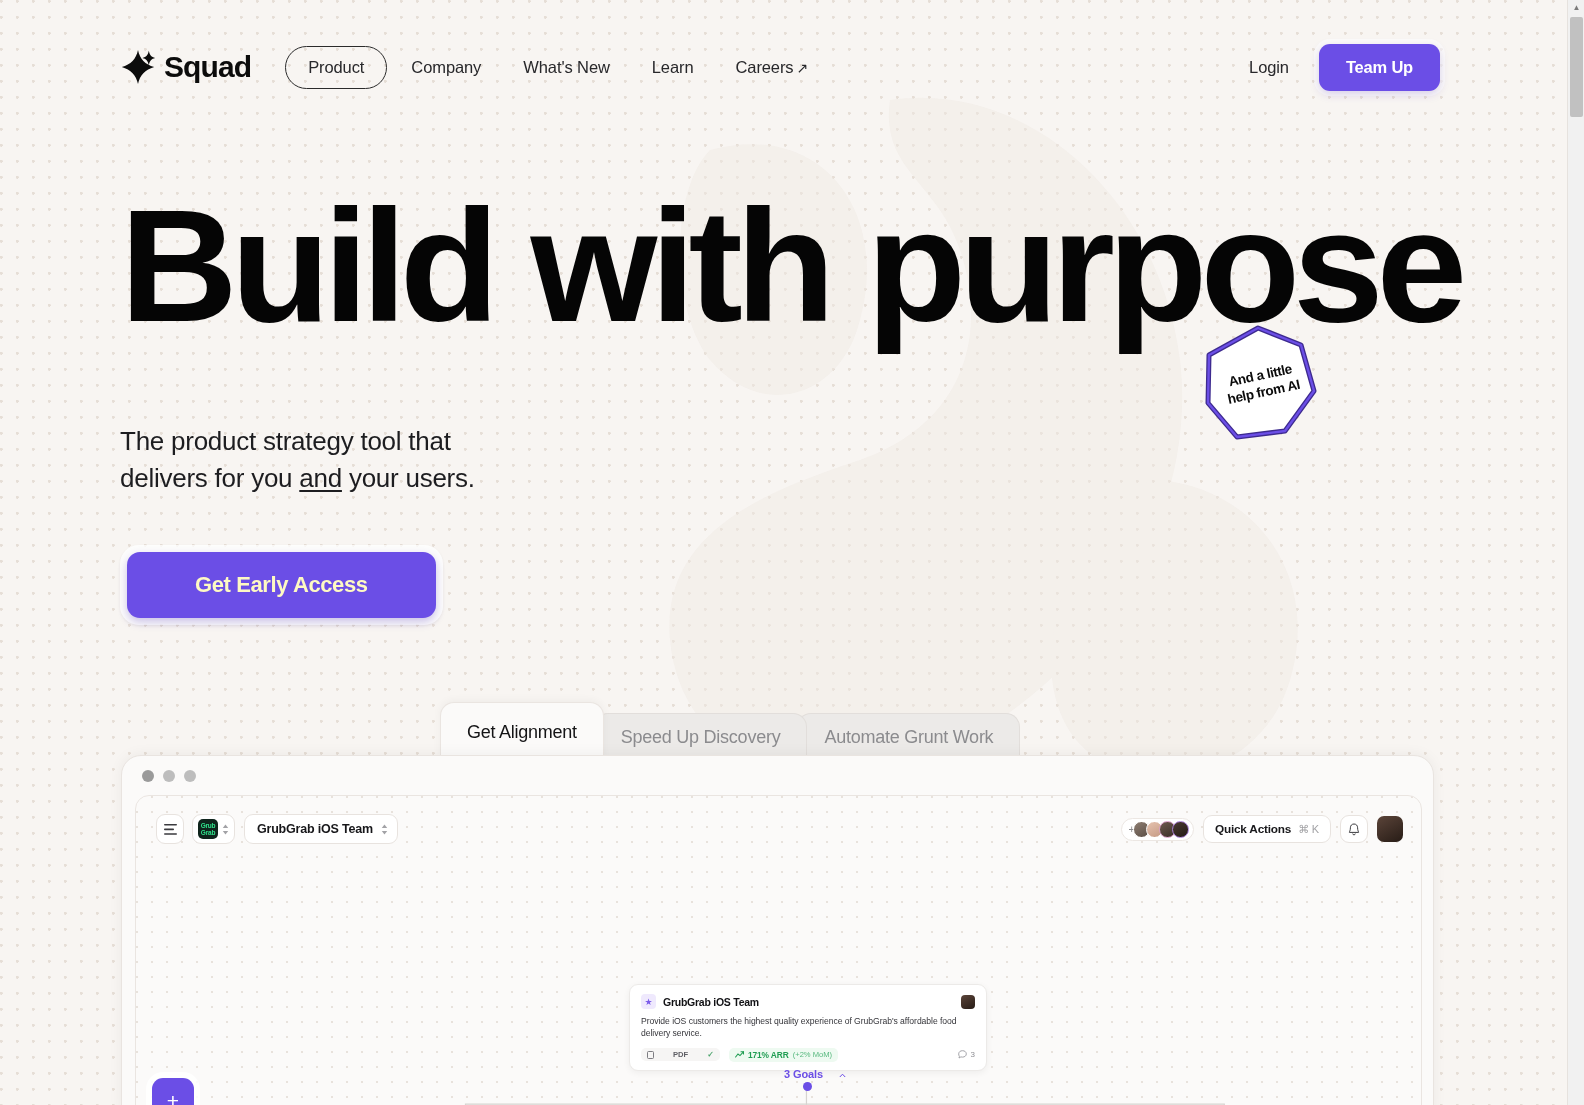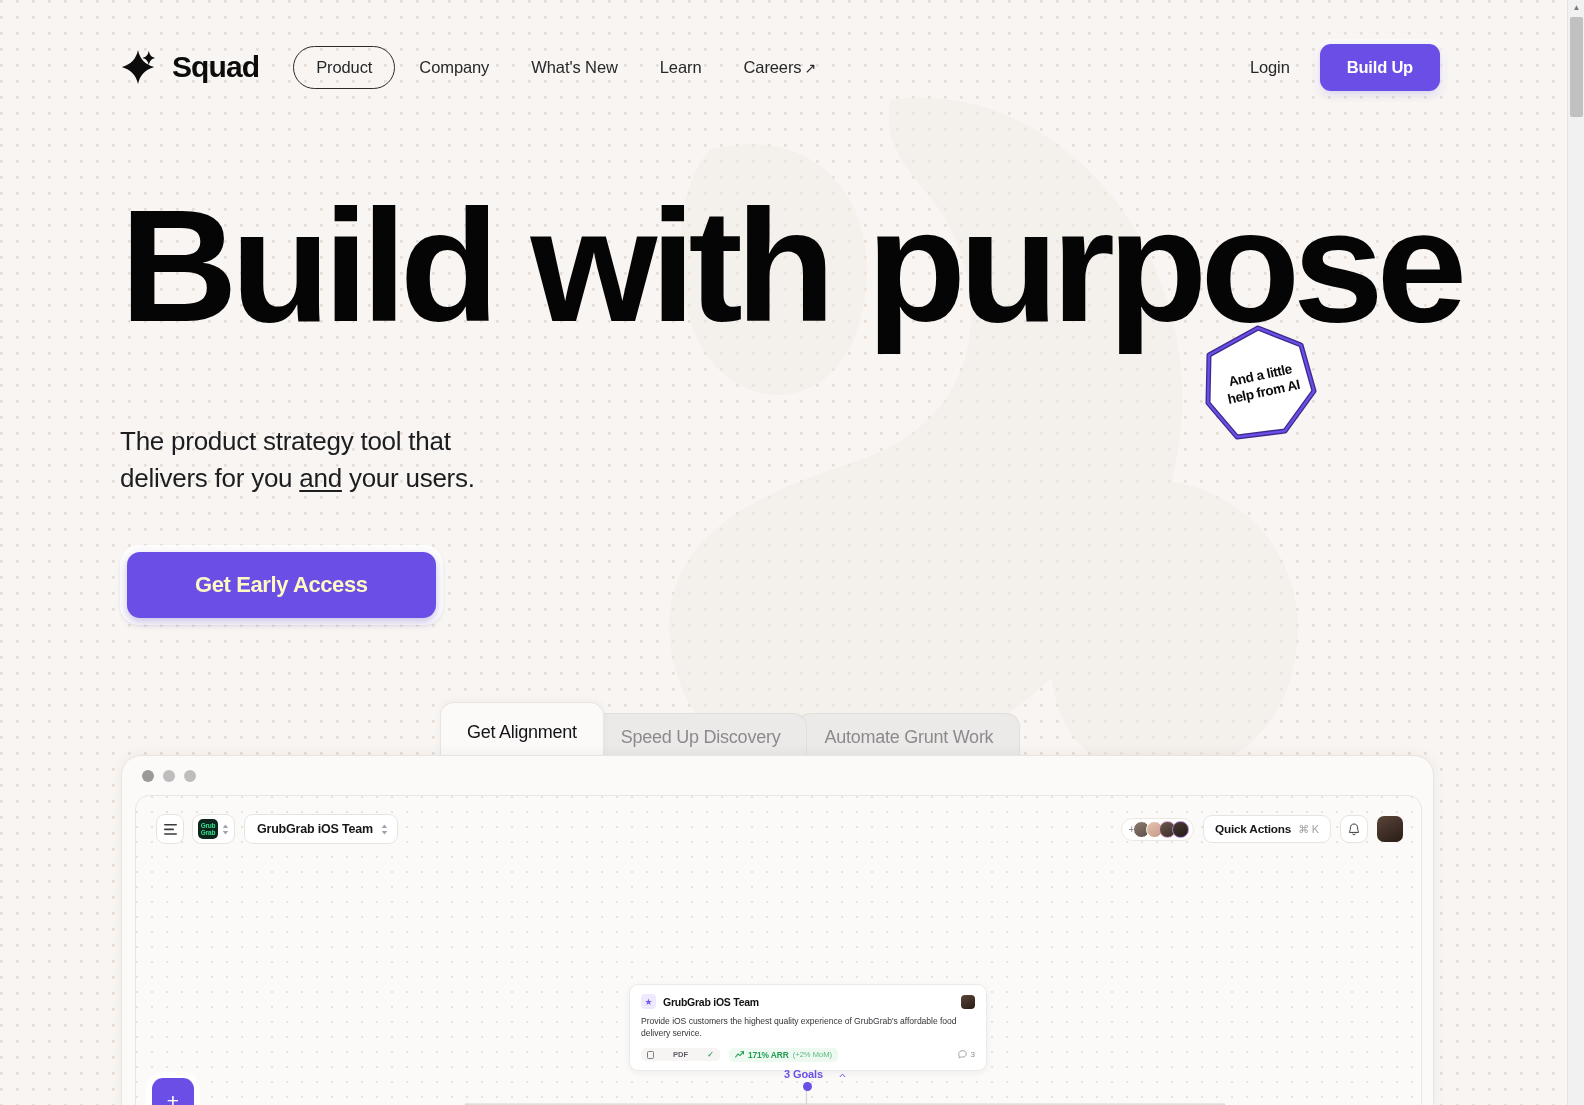--- a/index.html
+++ b/index.html
@@ -46,21 +46,21 @@
     left: 0; top: 0;
     width: 1560px;
     height: 134px;
     display: flex;
     align-items: center;
     padding: 0 120px 0 120px;
   }
   .brand {
     display: flex;
     align-items: center;
-    gap: 16px;
+    gap: 8px;
     margin-right: 34px;
   }
   .brand-mark { width: 36px; height: 36px; display: block; flex: none; }
   .brand-name {
     font-size: 30px;
     font-weight: 700;
     letter-spacing: -0.9px;
     color: #0c0c0c;
   }
   .nav-links {
@@ -497,21 +497,21 @@
     <div class="nav-links">
       <a class="nav-link pill">Product</a>
       <a class="nav-link">Company</a>
       <a class="nav-link">What's New</a>
       <a class="nav-link">Learn</a>
       <a class="nav-link"><span>Careers</span><span class="ext">↗</span></a>
     </div>
 
     <div class="nav-right">
       <a class="login-link">Login</a>
-      <button class="signup-btn">Build Up</button>
+      <button class="signup-btn">Team Up</button>
     </div>
   </div>
 
   <div class="hero">
     <h1 class="hero-title">Build with purpose</h1>
     <p class="hero-sub">
       <span>The product strategy tool that</span><br>
       <span>delivers for you </span><u>and</u><span> your users.</span>
     </p>
     <div class="cta-wrap">

